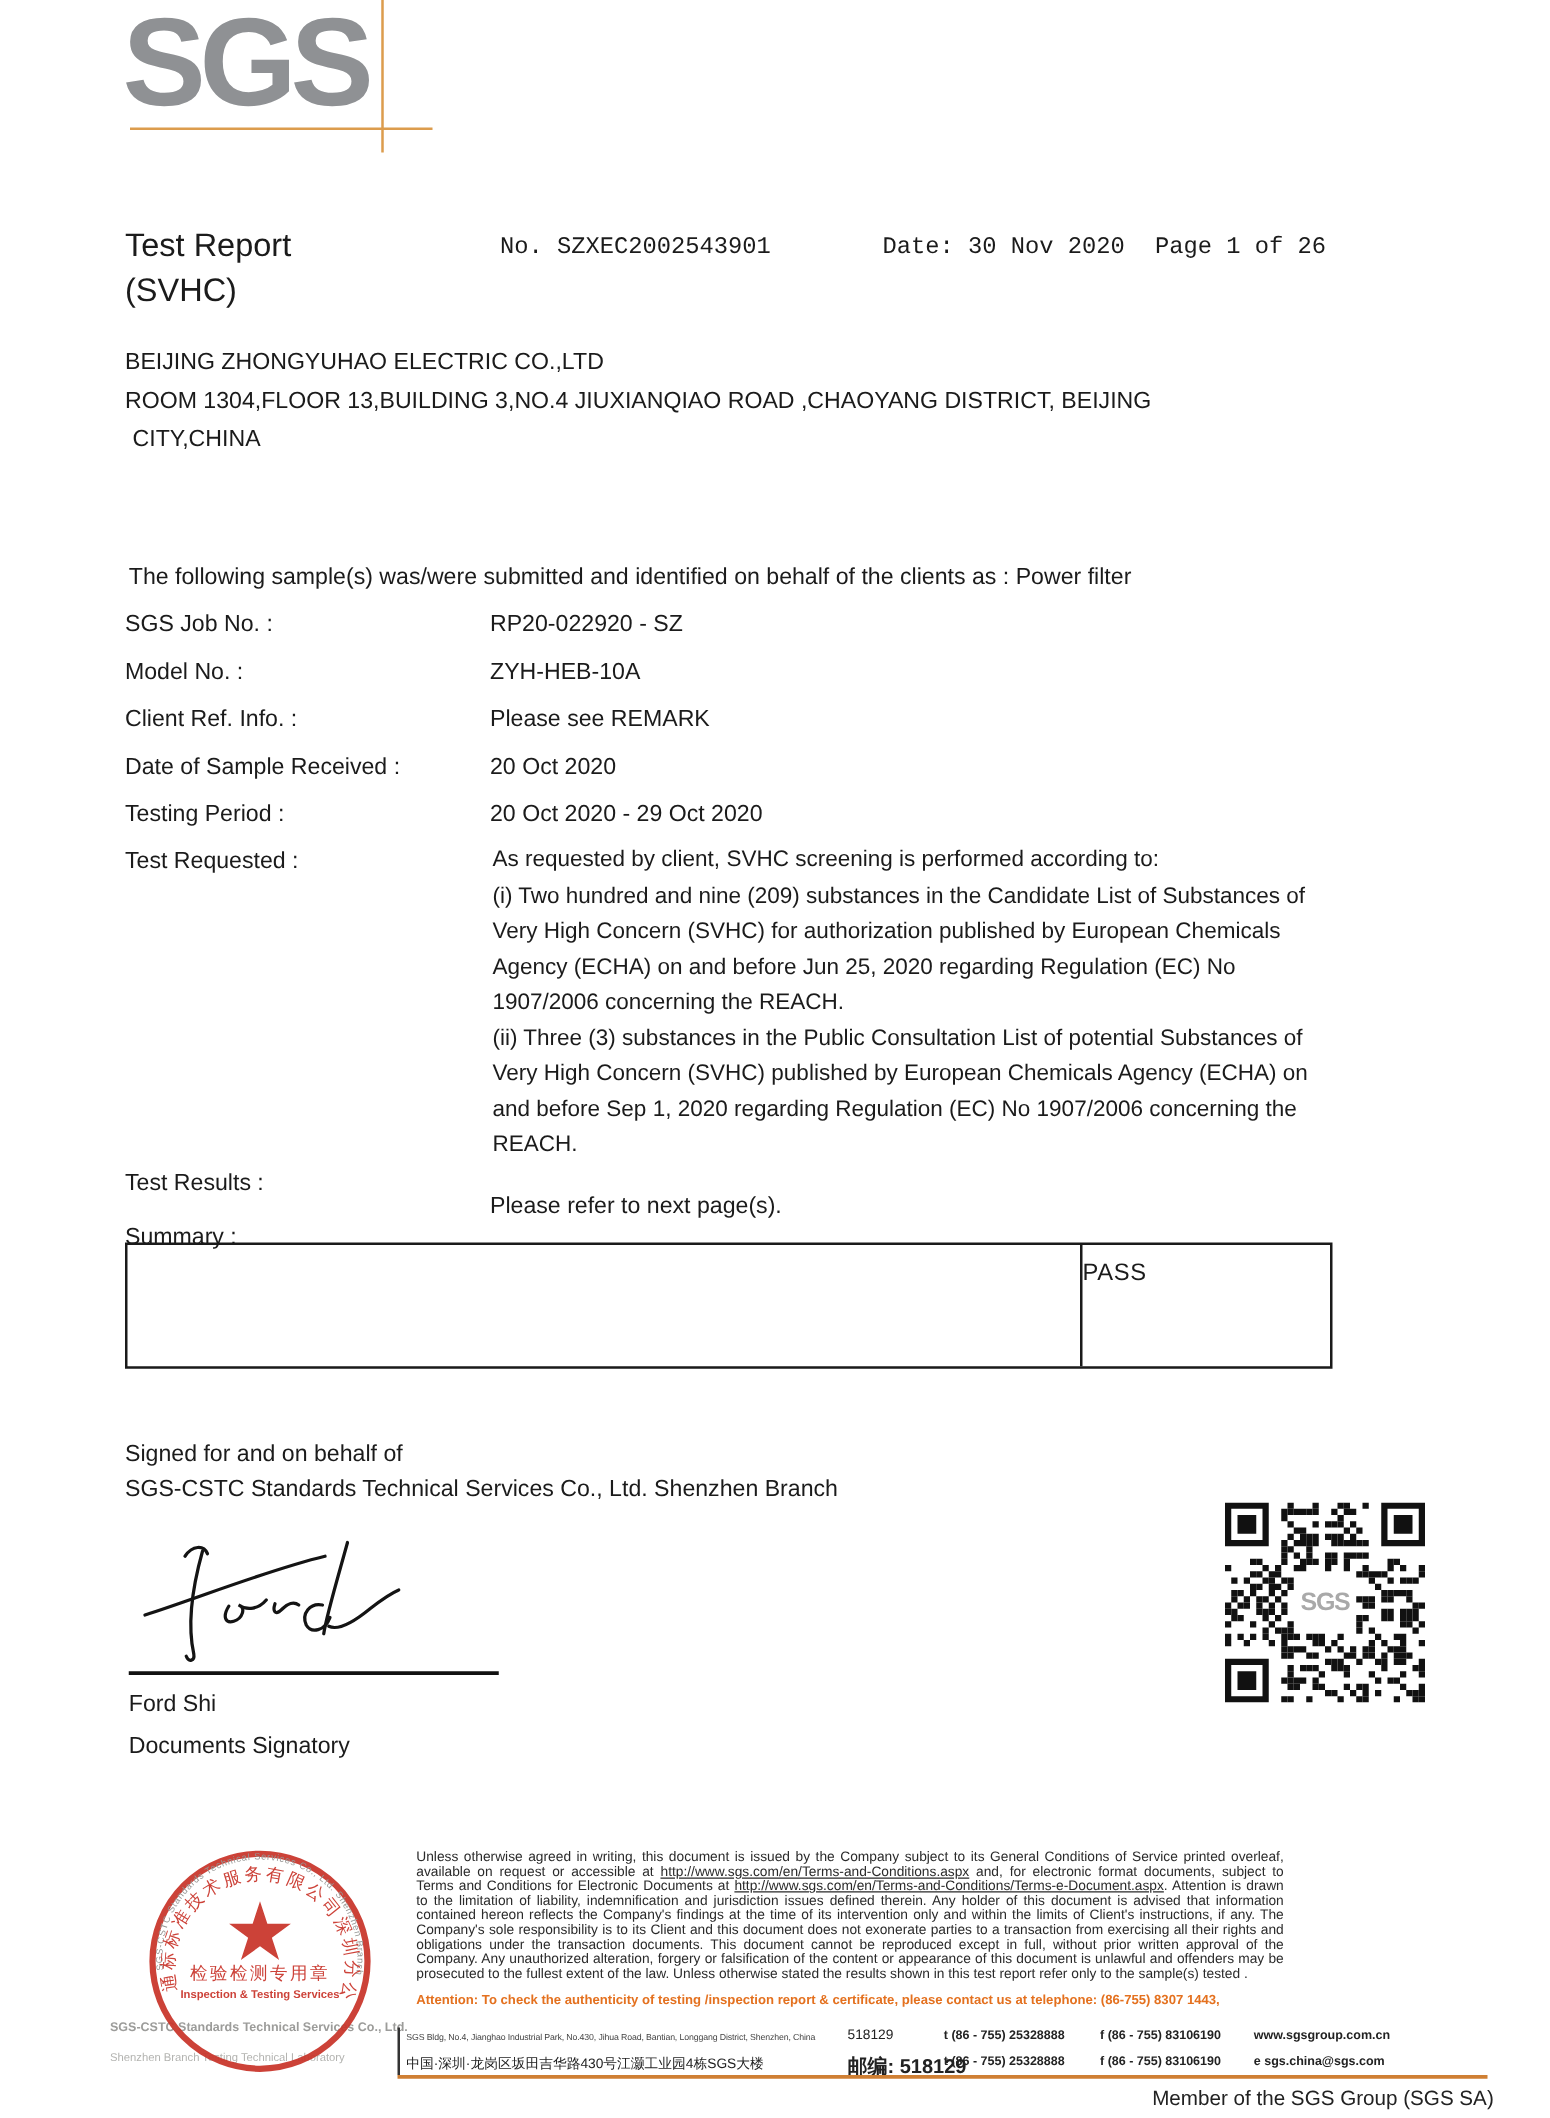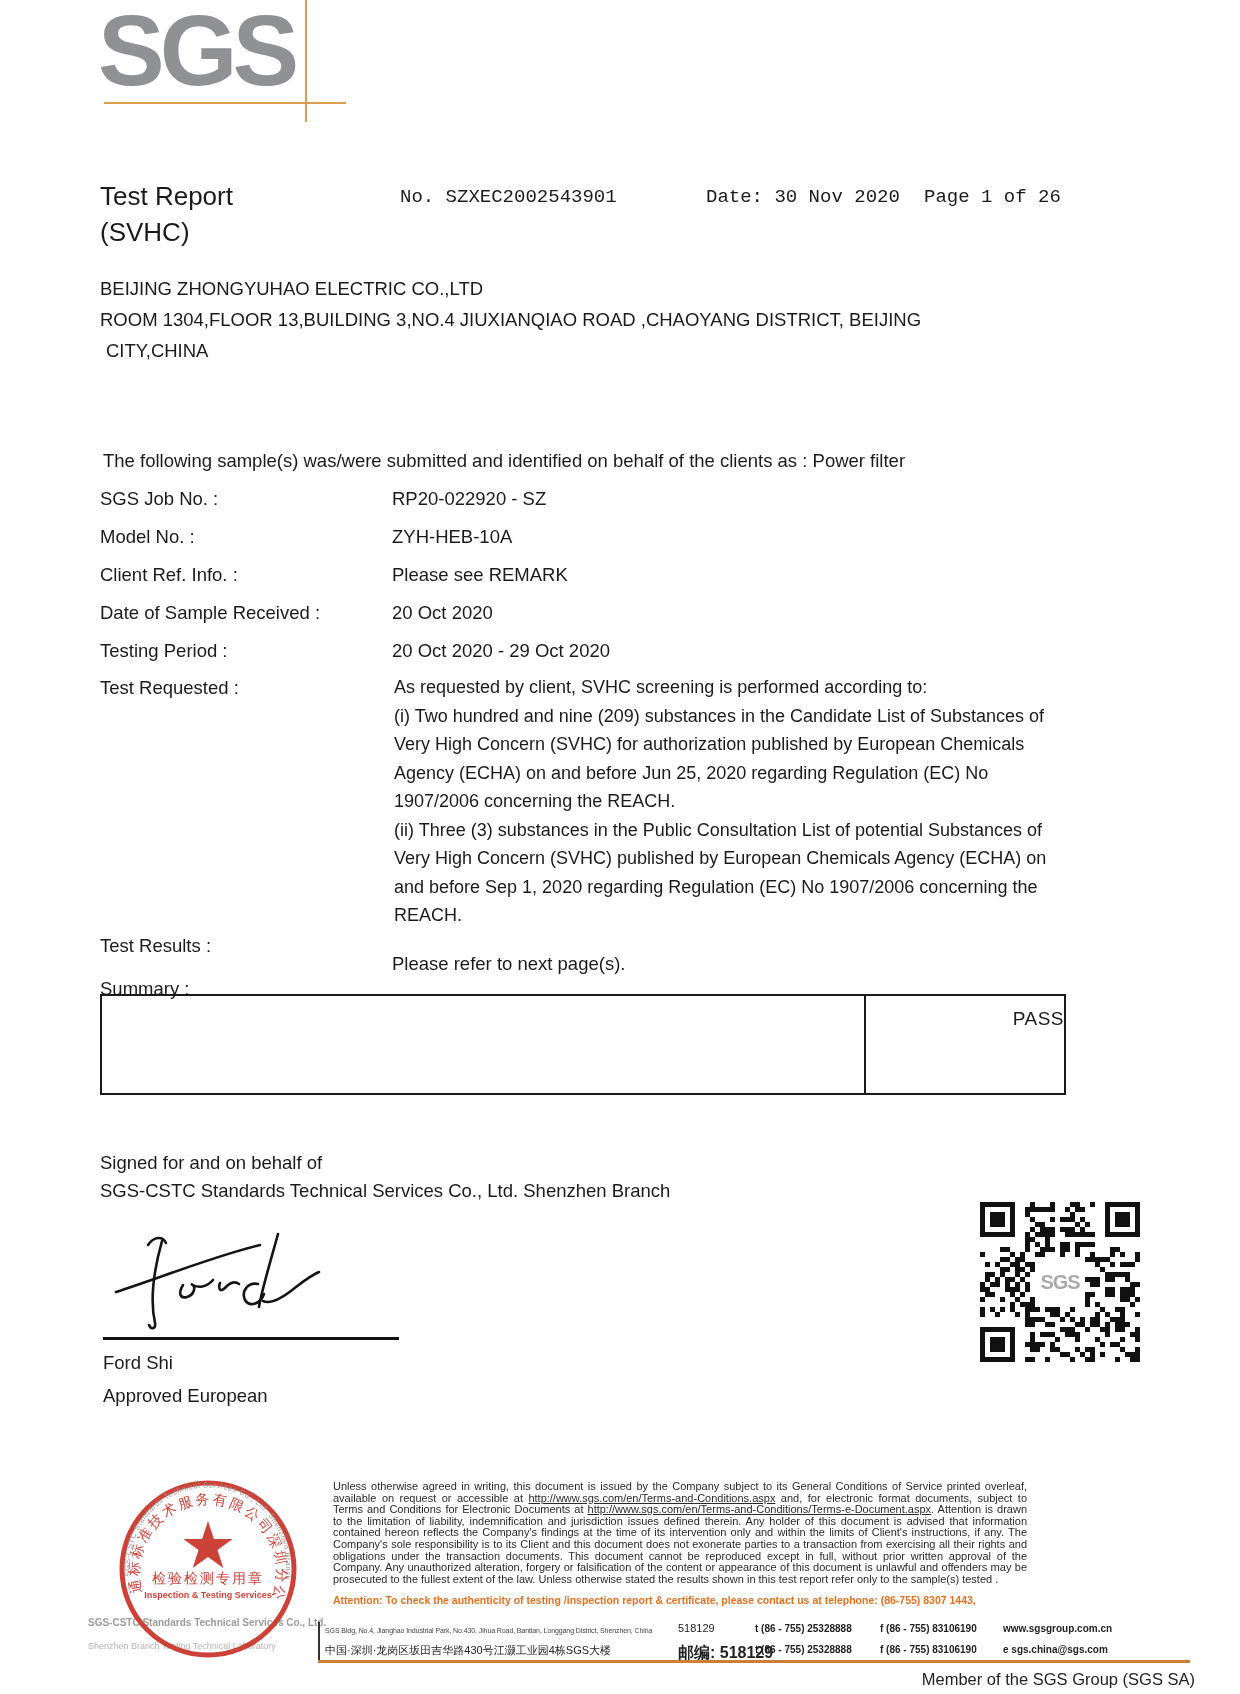--- a/index.html
+++ b/index.html
@@ -13,21 +13,21 @@
   .cross-h{left:104px;top:102px;width:242px;height:2px;background:#dc9c4d;}
   .title{font-size:26px;font-weight:normal;line-height:32px;}
   .hmeta{font-size:19px;line-height:26px;font-family:Liberation Mono, monospace;}
   
   .t18{font-size:18.5px;line-height:26px;}
   .para{font-size:18px;line-height:28.5px;white-space:pre-line;width:680px;}
   
   .sumbox{left:100px;top:994px;width:962px;height:97px;border:2px solid #1a1a1a;}
   .sumtext{position:absolute;left:12px;top:6px;width:732px;font-size:18px;line-height:29px;}
   .sumright{position:absolute;right:0;top:0;width:198px;height:100%;
-            border-left:2px solid #1a1a1a;display:flex;justify-content:flex-end;}
+            border-left:2px solid #1a1a1a;display:flex;justify-content:flex-start;}
   .pass{font-size:19px;letter-spacing:.5px;margin-top:12px;}
   
   .sigline{left:103px;top:1337px;width:296px;height:3px;background:#111;}
   
   .legal{left:333px;top:1481px;width:694px;font-size:11px;line-height:11.6px;
          text-align:justify;color:#2a2a2a;}
   .legal .u{text-decoration:underline;}
   .attn{left:333px;width:705px;font-size:10.5px;font-weight:bold;color:#e4711f;line-height:12px;}
   .graysmall{color:#9c9c9a;}
   .addr-vline{left:318px;top:1622px;width:2px;height:38px;background:#333;}
@@ -103,21 +103,21 @@
       <path d="M 54 15 C 47 40, 41 70, 47 97 C 48 103, 43 104, 41 99"></path>
       <path d="M 75 59 C 70 67, 72 73, 79 71 C 86 69, 89 60, 83 58 C 90 63, 99 61, 105 54"></path>
       <path d="M 112 57 C 110 63, 112 67, 118 61 C 122 57, 127 55, 131 58"></path>
       <path d="M 170 8 C 162 37, 153 67, 151 81"></path>
       <path d="M 150 58 C 140 56, 133 65, 137 74 C 141 81, 152 79, 156 68"></path>
       <path d="M 155 75 C 163 79, 177 70, 188 61 C 197 54, 204 49, 211 46"></path>
     </g>
   </svg>
   <div class="abs sigline"></div>
   <div class="abs t18" style="left:103px;top:1350px;">Ford Shi</div>
-  <div class="abs t18" style="left:103px;top:1383px;">Approved European</div>
+  <div class="abs t18" style="left:103px;top:1383px;">Documents Signatory</div>
 
   <svg id="qr-svg" class="abs qrwrap" viewBox="0 0 160 160">
       <rect x="50" y="0" width="5" height="5" fill="#111"></rect>
       <rect x="70" y="0" width="5" height="5" fill="#111"></rect>
       <rect x="90" y="0" width="5" height="5" fill="#111"></rect>
       <rect x="95" y="0" width="5" height="5" fill="#111"></rect>
       <rect x="110" y="0" width="5" height="5" fill="#111"></rect>
       <rect x="45" y="5" width="5" height="5" fill="#111"></rect>
       <rect x="50" y="5" width="5" height="5" fill="#111"></rect>
       <rect x="55" y="5" width="5" height="5" fill="#111"></rect>

